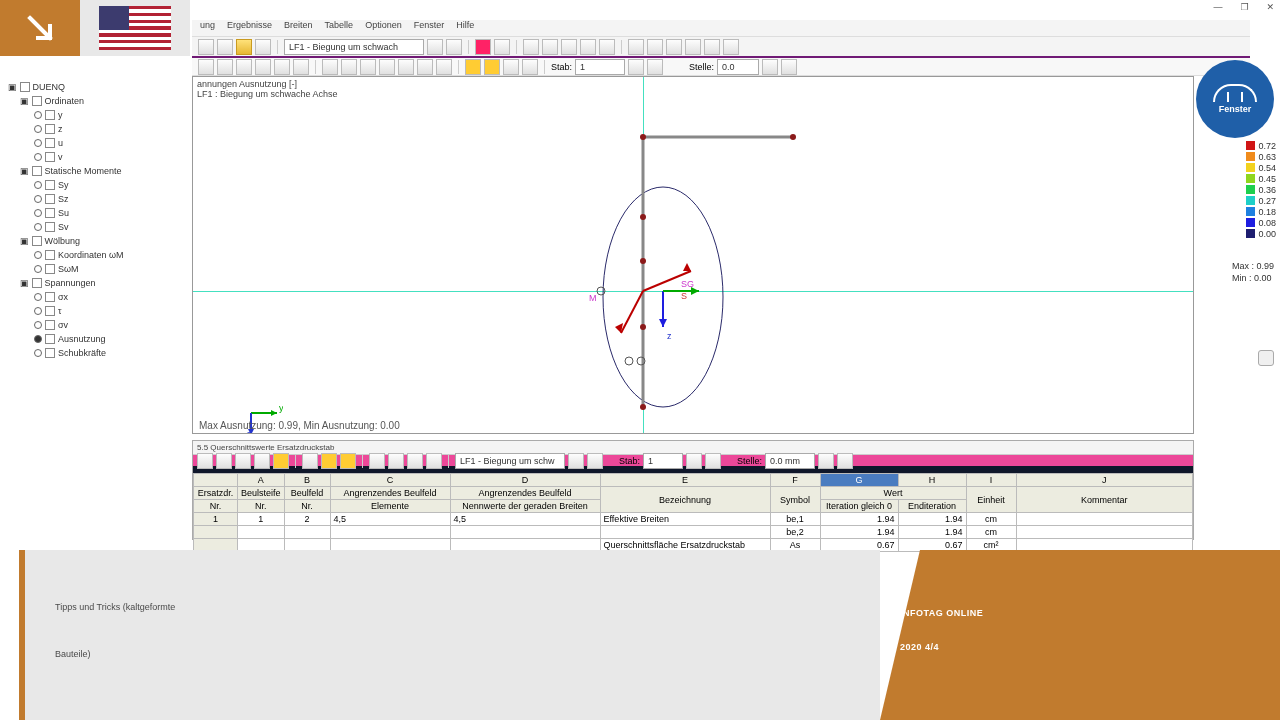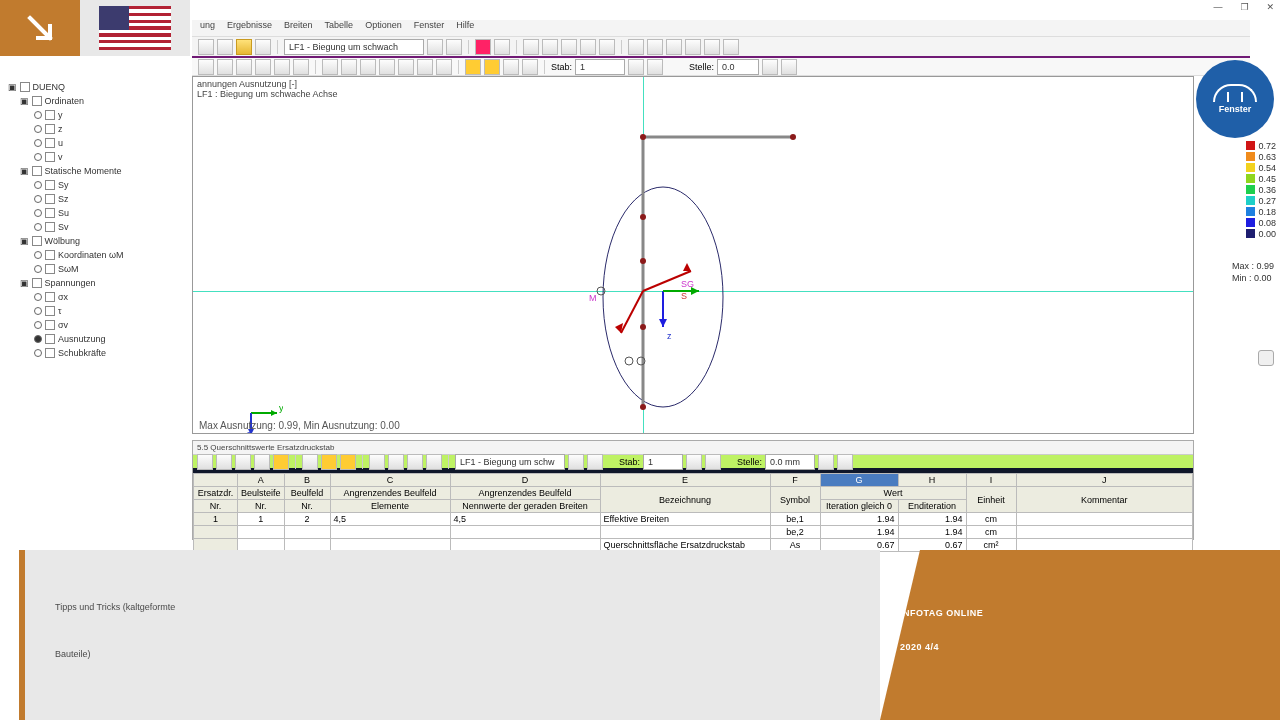--- a/index.html
+++ b/index.html
@@ -34,21 +34,21 @@
 .legend .row{display:flex;align-items:center;height:11px;font-size:7px;color:#333;}
 .legend .sw{width:10px;height:9px;margin-right:3px;}
 .maxmin{position:absolute;top:260px;right:6px;font-size:8px;color:#333;line-height:12px;text-align:left;}
 .magnify{position:absolute;top:350px;right:6px;width:16px;height:16px;border:1px solid #aaa;border-radius:3px;background:#f0f0f0;}
 .dlubal{position:absolute;top:60px;right:6px;width:78px;height:78px;border-radius:50%;background:#1f5fa8;display:flex;flex-direction:column;align-items:center;justify-content:center;color:#fff;font-size:11px;font-weight:bold;}
 .dlubal .bridge{width:44px;height:18px;border:2px solid #fff;border-bottom:none;border-top-left-radius:20px;border-top-right-radius:20px;margin-bottom:2px;position:relative;}
 .dlubal .bridge::before,.dlubal .bridge::after{content:"";position:absolute;bottom:0;width:2px;height:10px;background:#fff;}
 .dlubal .bridge::before{left:12px;} .dlubal .bridge::after{right:12px;}
 .table-area{position:absolute;top:440px;left:192px;width:1002px;height:100px;background:#fff;border:1px solid #aaa;}
 .table-title{padding:2px 4px;font-size:8px;color:#444;border-bottom:1px solid #ccc;background:#f4f4f4;}
-.table-tb{position:relative;height:18px;background:#bef264;border-bottom:5px solid #0f172a;display:flex;align-items:center;padding-left:4px;gap:3px;}
+.table-tb{position:relative;height:18px;background:#ec4899;border-bottom:7px solid #0f172a;display:flex;align-items:center;padding-left:4px;gap:3px;}
 .grid{width:100%;border-collapse:collapse;font-size:8px;}
 .grid th,.grid td{border:1px solid #bbb;padding:1px 3px;text-align:center;background:#fff;height:13px;}
 .grid th{background:#ecece0;font-weight:normal;}
 .grid th.sel{background:#4a7cc0;color:#fff;}
 .bottom-banner{position:absolute;bottom:0;left:0;right:0;height:170px;display:flex;margin-left:19px;}
 .banner-left{flex:1;background:#e8e8e8;padding:30px 0 0 36px;position:relative;}
 .banner-left .accent{position:absolute;top:0;left:0;width:6px;height:100%;background:#c17b2e;}
 .banner-left h1{font-size:30px;font-weight:500;color:#4a4a4a;line-height:40px;}
 .banner-right{width:400px;background:#c17b2e;color:#fff;padding:44px 0 0 20px;position:relative;clip-path:polygon(40px 0,100% 0,100% 100%,0 100%);}
 .banner-right h2{font-size:22px;font-weight:bold;line-height:30px;letter-spacing:0.5px;}

